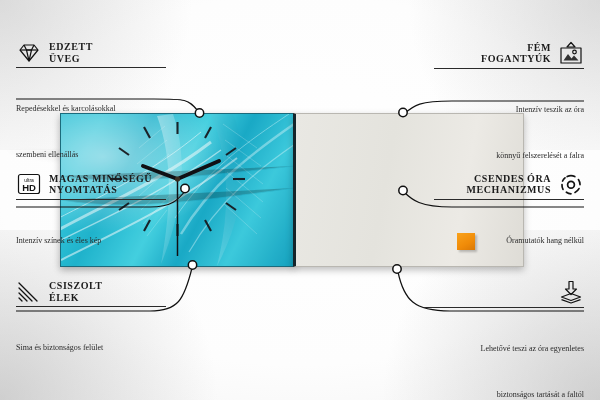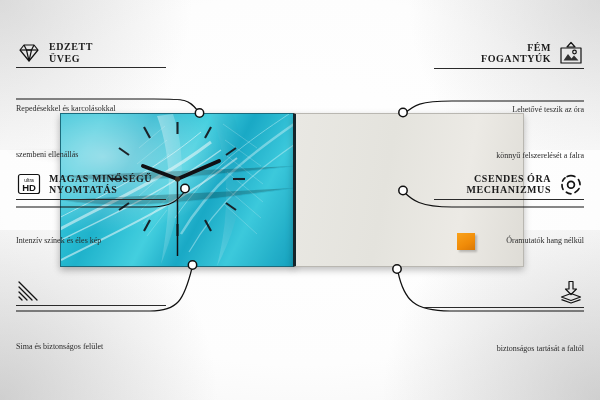--- a/index.html
+++ b/index.html
@@ -230,20 +230,24 @@
   <div class="feature" style="left:16px;top:280px;width:150px;">
     <div class="feat-head">
       <svg class="ico" width="26" height="22" viewBox="0 0 26 22">
         <g stroke="#121212" stroke-width="1.3" stroke-linecap="round">
           <line x1="3" y1="2" x2="21" y2="20"></line>
           <line x1="3" y1="7" x2="16" y2="20"></line>
           <line x1="3" y1="12" x2="11" y2="20"></line>
           <line x1="3" y1="17" x2="6" y2="20"></line>
         </g>
       </svg>
+      <div>
+        <div class="feat-title">CSISZOLT</div>
+        <div class="feat-title">ÉLEK</div>
+      </div>
     </div>
     <div class="rule"></div>
     <div class="feat-desc">Sima és biztonságos felület</div>
   </div>
 
   <div class="feature" style="left:434px;top:41px;width:150px;">
     <div class="feat-head right">
       <div>
         <div class="feat-title right">FÉM</div>
         <div class="feat-title right">FOGANTYÚK</div>
@@ -251,21 +255,21 @@
       <svg class="ico" width="26" height="24" viewBox="0 0 26 24">
         <g fill="none" stroke="#121212" stroke-width="1.2" stroke-linejoin="round">
           <path d="M13 1.5 L17 6 H9 Z"></path>
           <rect x="3" y="7" width="20" height="15"></rect>
           <path d="M5.5 19.5 L10 13 L13.5 17.5 L16 14.5 L20.5 19.5 Z" fill="#121212" stroke="none" opacity=".85"></path>
           <circle cx="16.5" cy="11" r="1.8"></circle>
         </g>
       </svg>
     </div>
     <div class="rule"></div>
-    <div class="feat-desc right">Lehetővé teszik az óra</div>
+    <div class="feat-desc right">Intenzív teszik az óra</div>
     <div class="feat-desc right">könnyű felszerelését a falra</div>
   </div>
 
   <div class="feature" style="left:434px;top:172px;width:150px;">
     <div class="feat-head right">
       <div>
         <div class="feat-title right">CSENDES ÓRA</div>
         <div class="feat-title right">MECHANIZMUS</div>
       </div>
       <svg class="ico" width="26" height="24" viewBox="0 0 26 24">
@@ -288,16 +292,17 @@
     <div class="feat-head right">
       <svg class="ico" width="26" height="24" viewBox="0 0 26 24">
         <g fill="none" stroke="#121212" stroke-width="1.2" stroke-linejoin="round">
           <path d="M11 1.5 H15 V9 H18.5 L13 14.5 L7.5 9 H11 Z"></path>
           <path d="M13 13.5 L22.5 17 L13 20.5 L3.5 17 Z"></path>
           <path d="M3.5 19.6 L13 23 L22.5 19.6"></path>
         </g>
       </svg>
     </div>
     <div class="rule"></div>
+    <div class="feat-desc right">Lehetővé teszi az óra egyenletes</div>
     <div class="feat-desc right">biztonságos tartását a faltól</div>
   </div>
 
 </div>
 
 </body></html>

